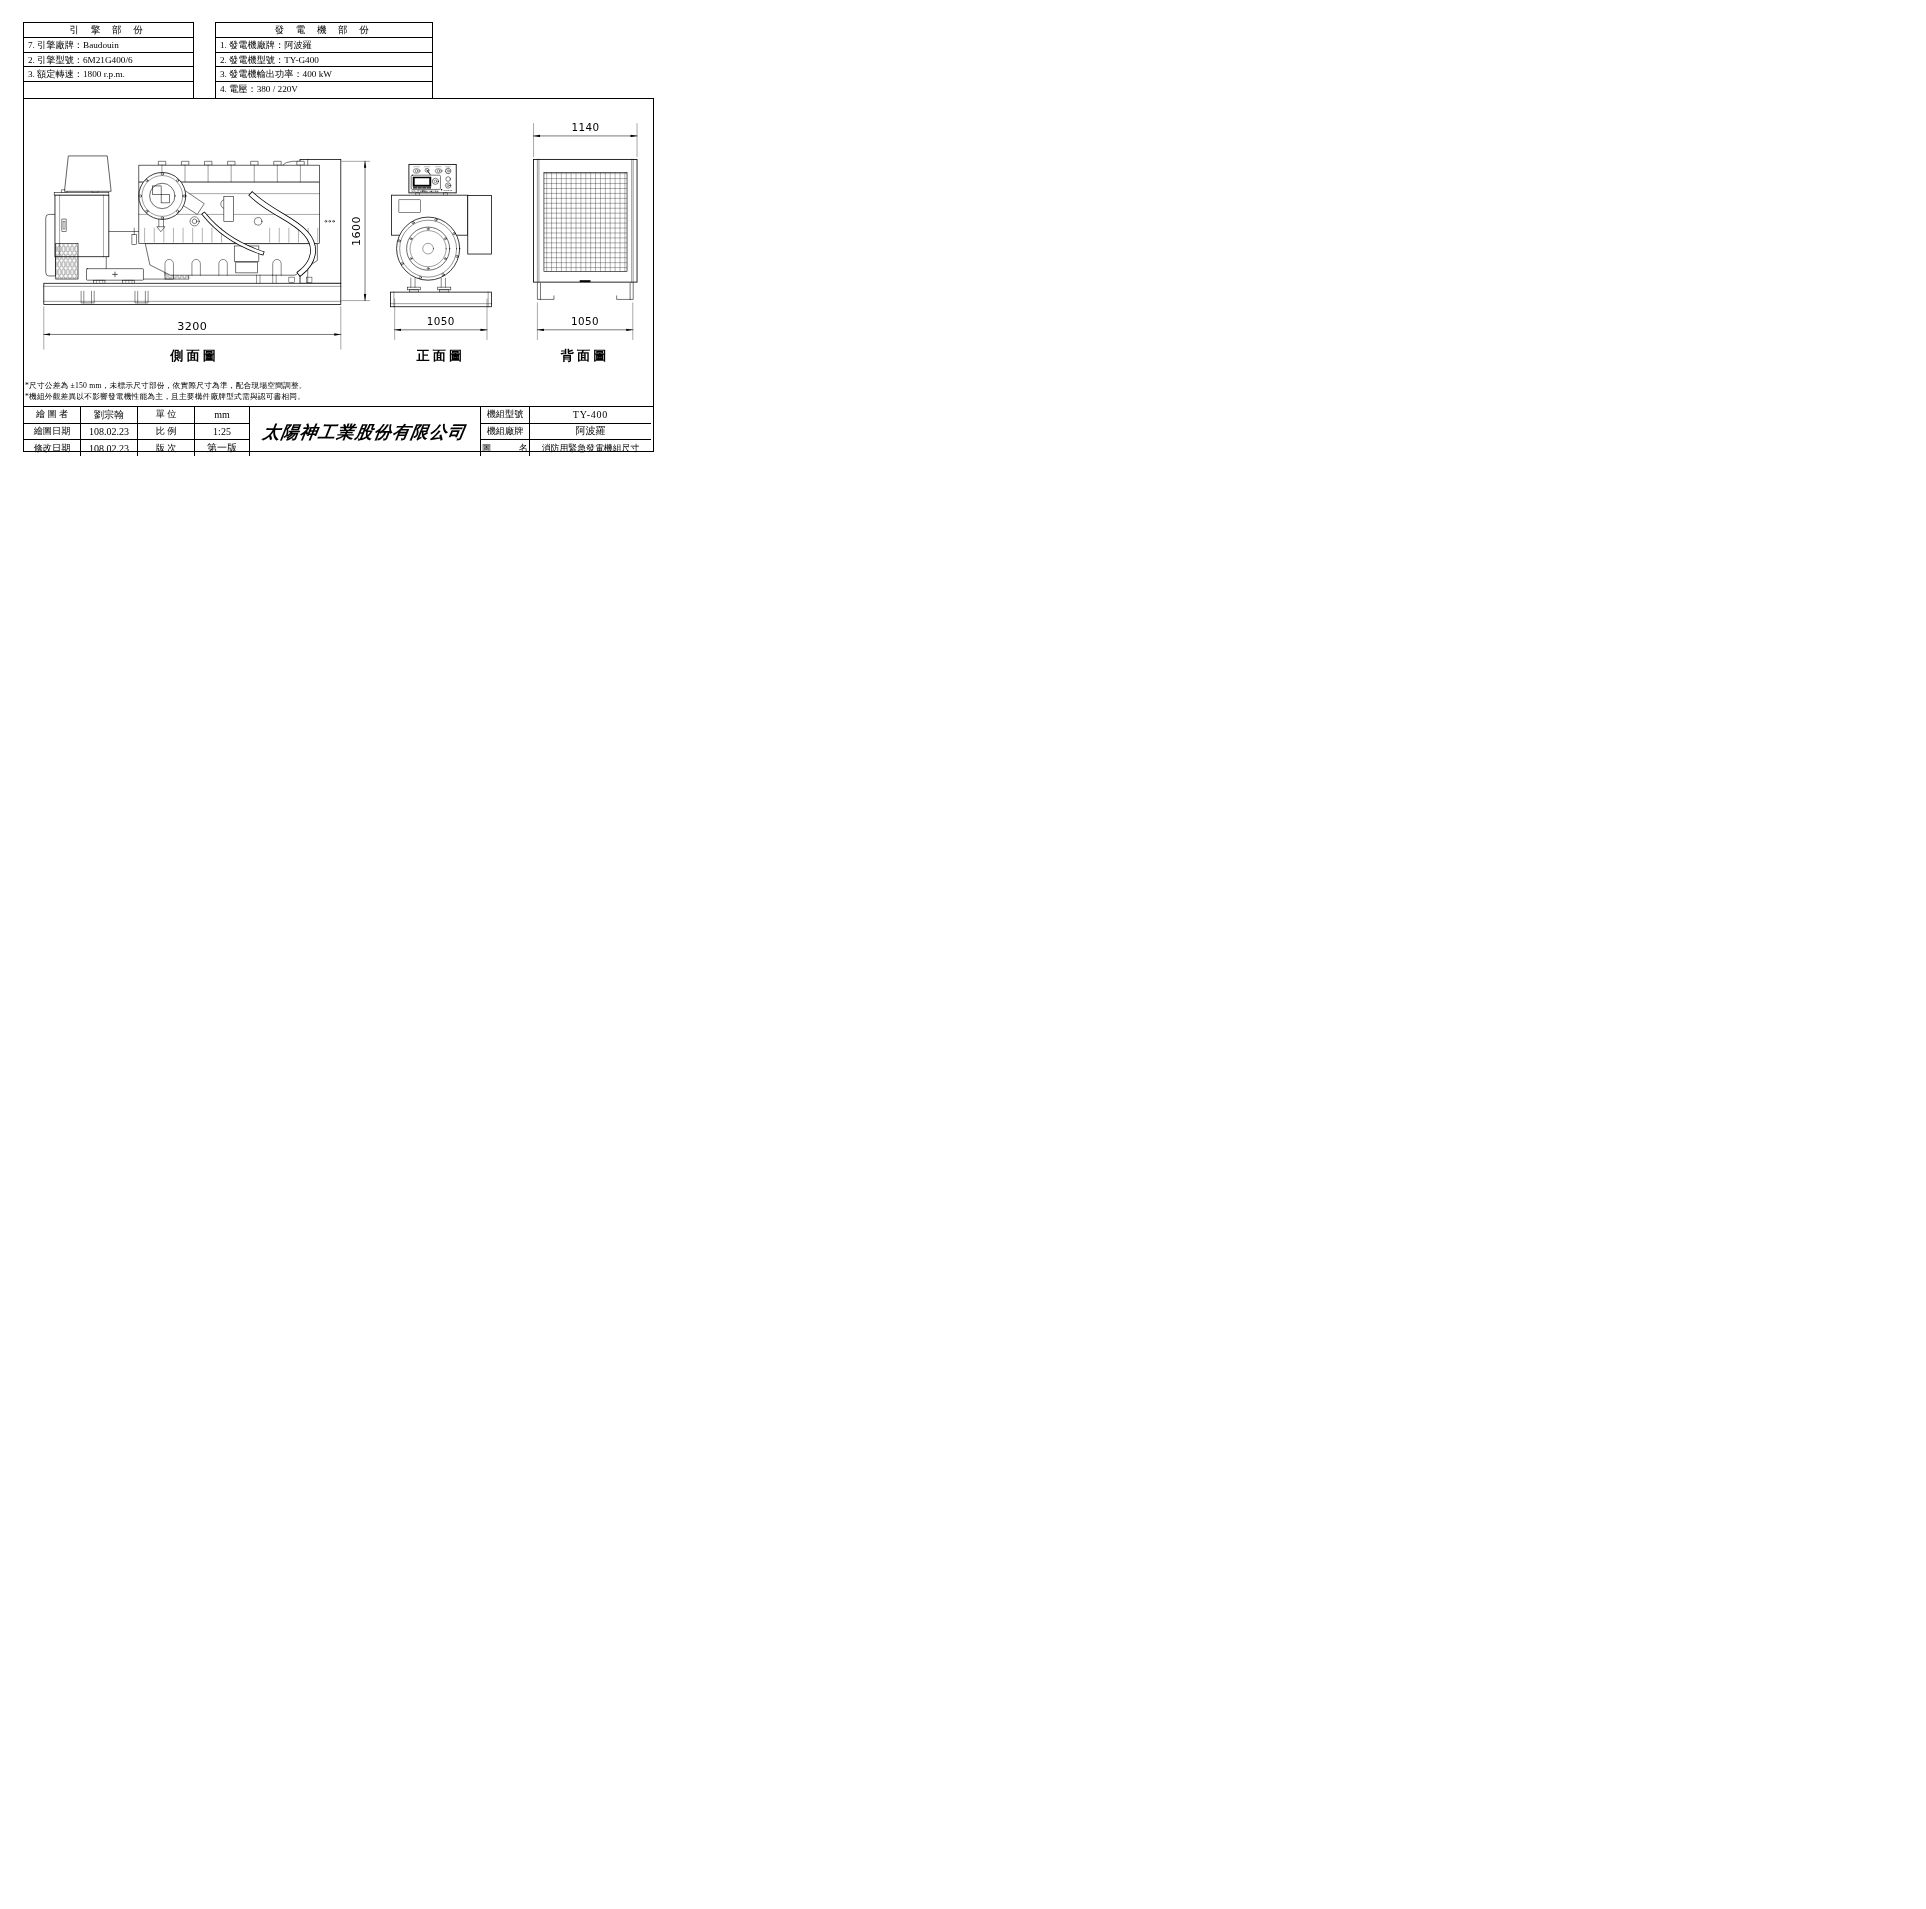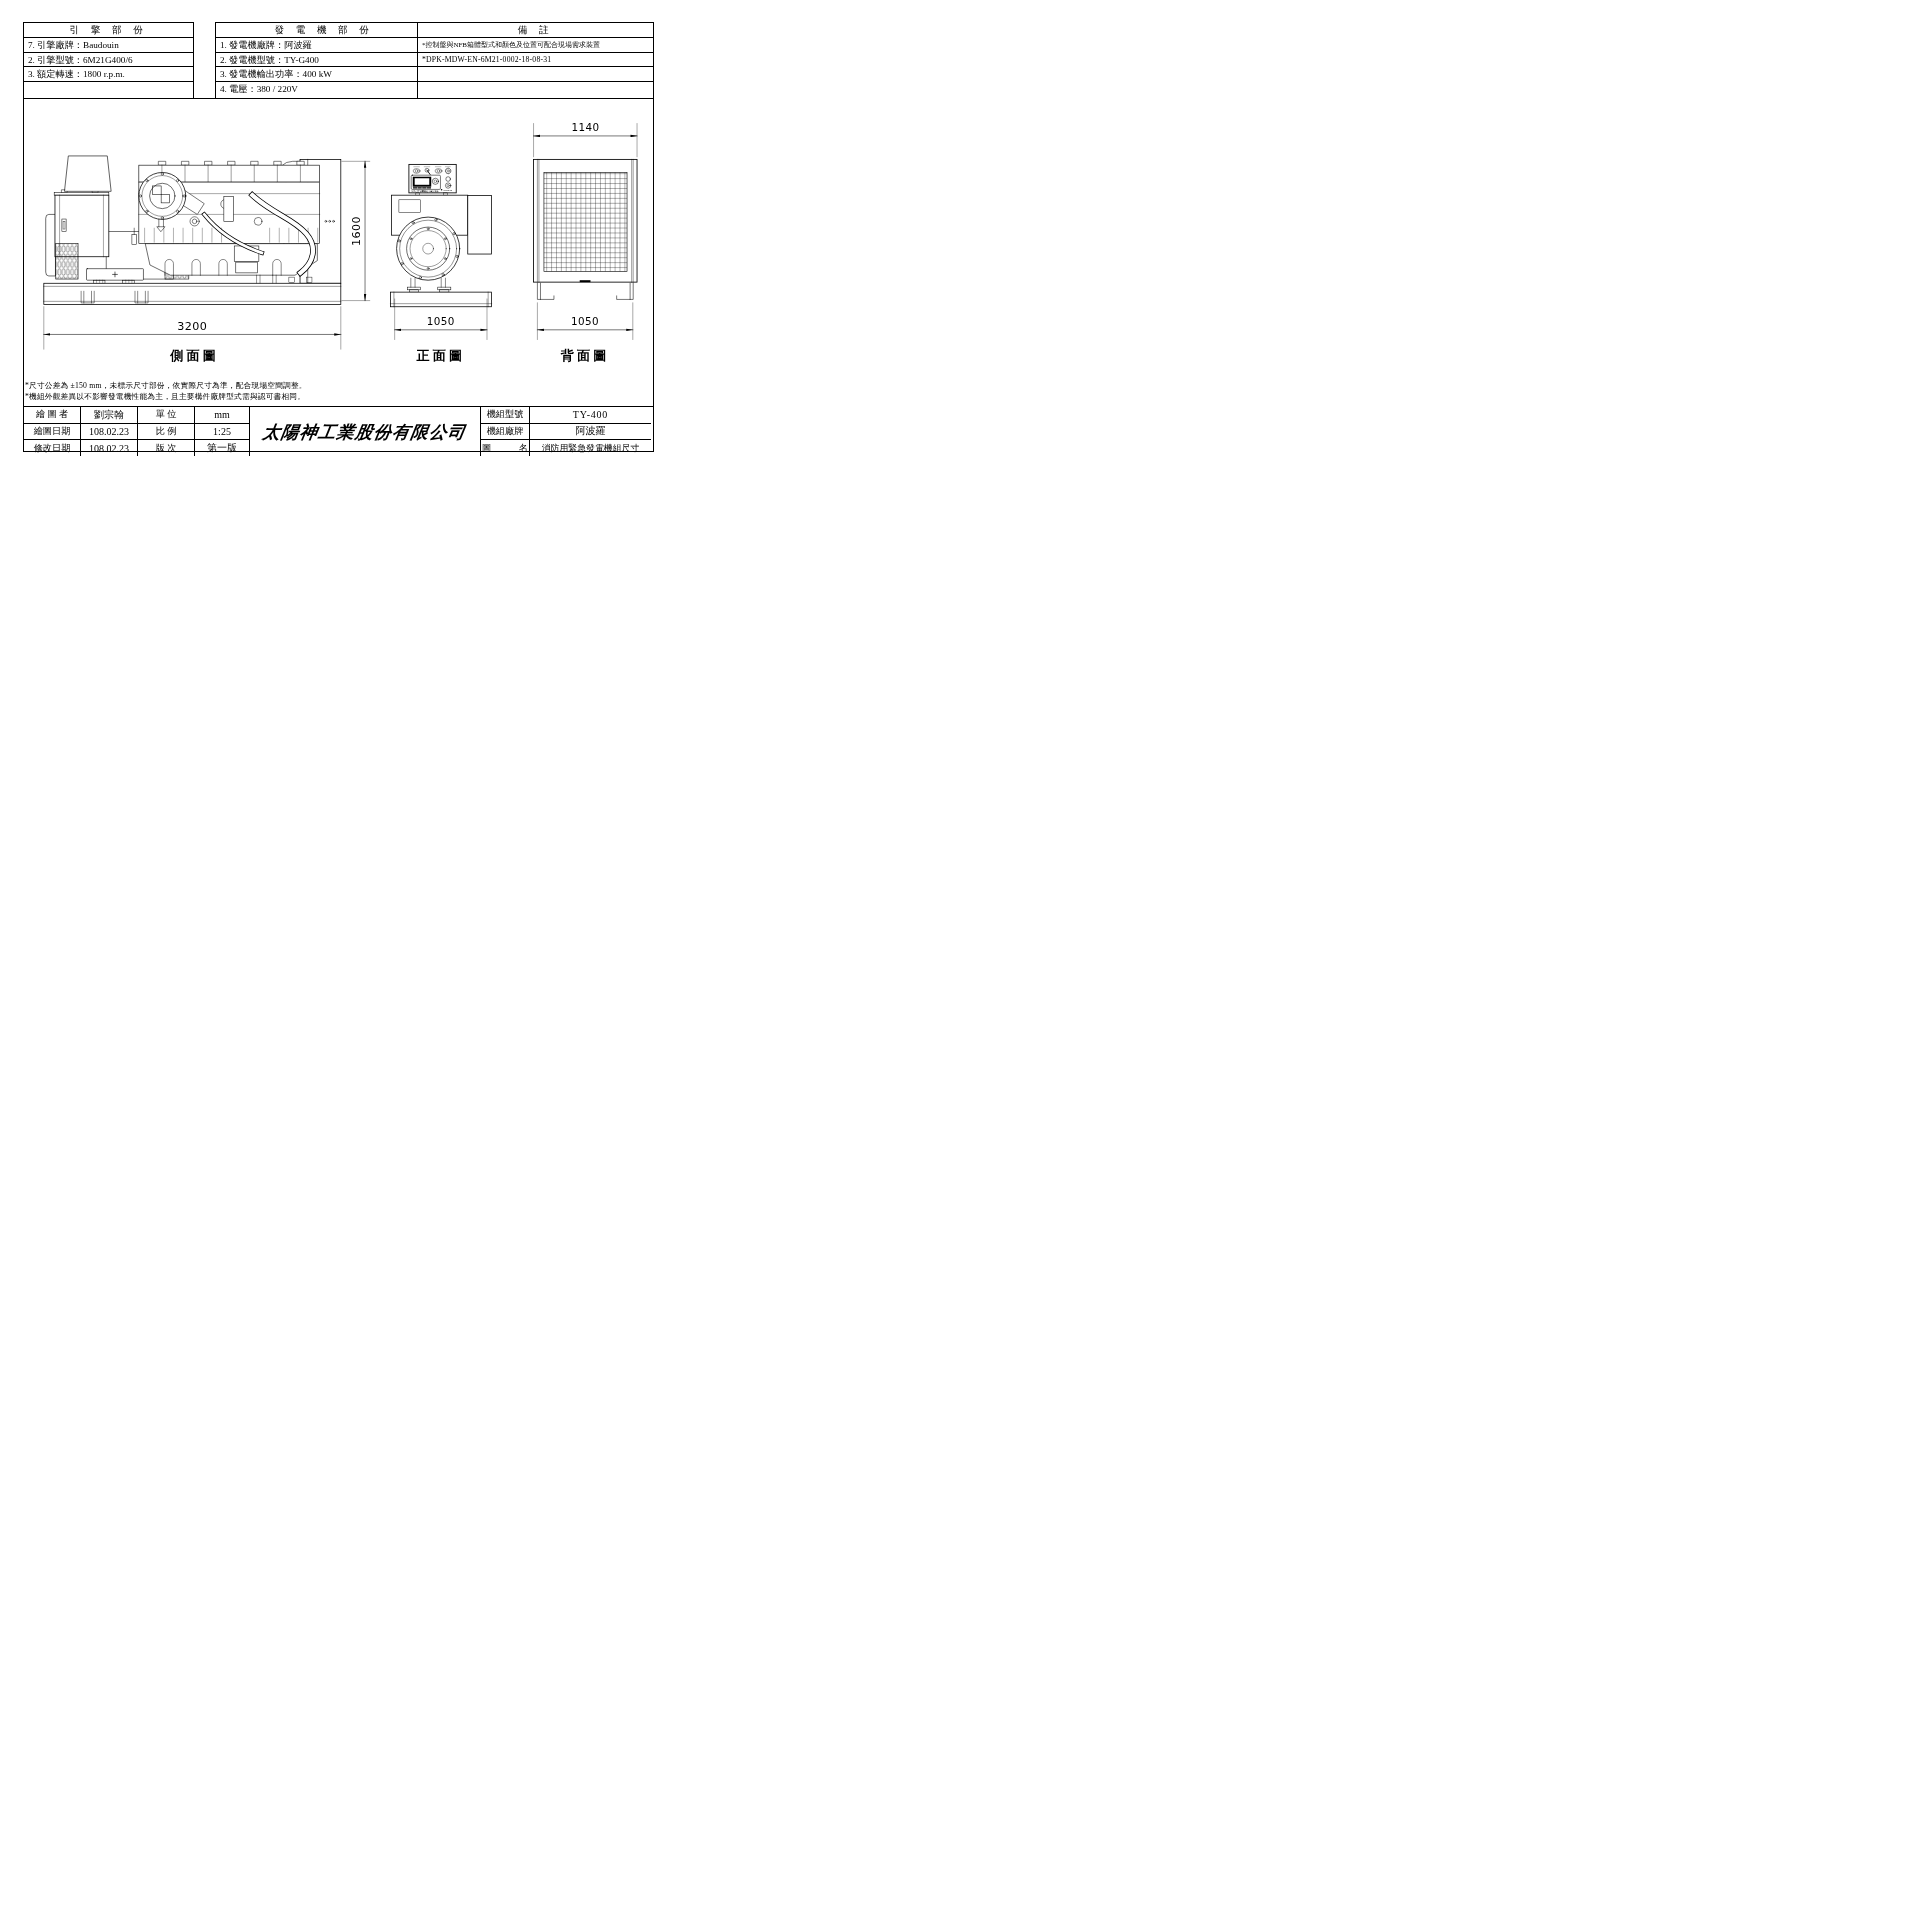--- a/index.html
+++ b/index.html
@@ -54,27 +54,20 @@
   </div>
 
   <div class="spec" id="spec-generator" style="left:196px;width:218px;margin-left:19px;">
     <div class="spec-title">發 電 機 部 份</div>
     <div class="spec-row">1. 發電機廠牌：阿波羅</div>
     <div class="spec-row">2. 發電機型號：TY-G400</div>
     <div class="spec-row">3. 發電機輸出功率：400 kW</div>
     <div class="spec-row">4. 電壓：380 / 220V</div>
   </div>
 
-  <div class="spec" id="spec-remarks" style="left:417px;width:237px;">
-    <div class="spec-title">備 註</div>
-    <div class="spec-row">*控制盤與NFB箱體型式和顏色及位置可配合現場需求裝置</div>
-    <div class="spec-row">*DPK-MDW-EN-6M21-0002-18-08-31</div>
-    <div class="spec-row"></div>
-    <div class="spec-row"></div>
-  </div>
 
   <div class="draw-frame"></div>
 
   <svg class="views-svg" viewBox="0 0 1638 798">
     <defs>
       <pattern id="pGrid" width="12.7" height="12.85" patternUnits="userSpaceOnUse">
         <path d="M12.7 0 H0 V12.85" fill="none" stroke="#000" stroke-width="1.6"></path>
       </pattern>
       <pattern id="pFins" width="6.2" height="15" patternUnits="userSpaceOnUse">
         <path d="M3 0 V15" fill="none" stroke="#000" stroke-width="1.1"></path>

